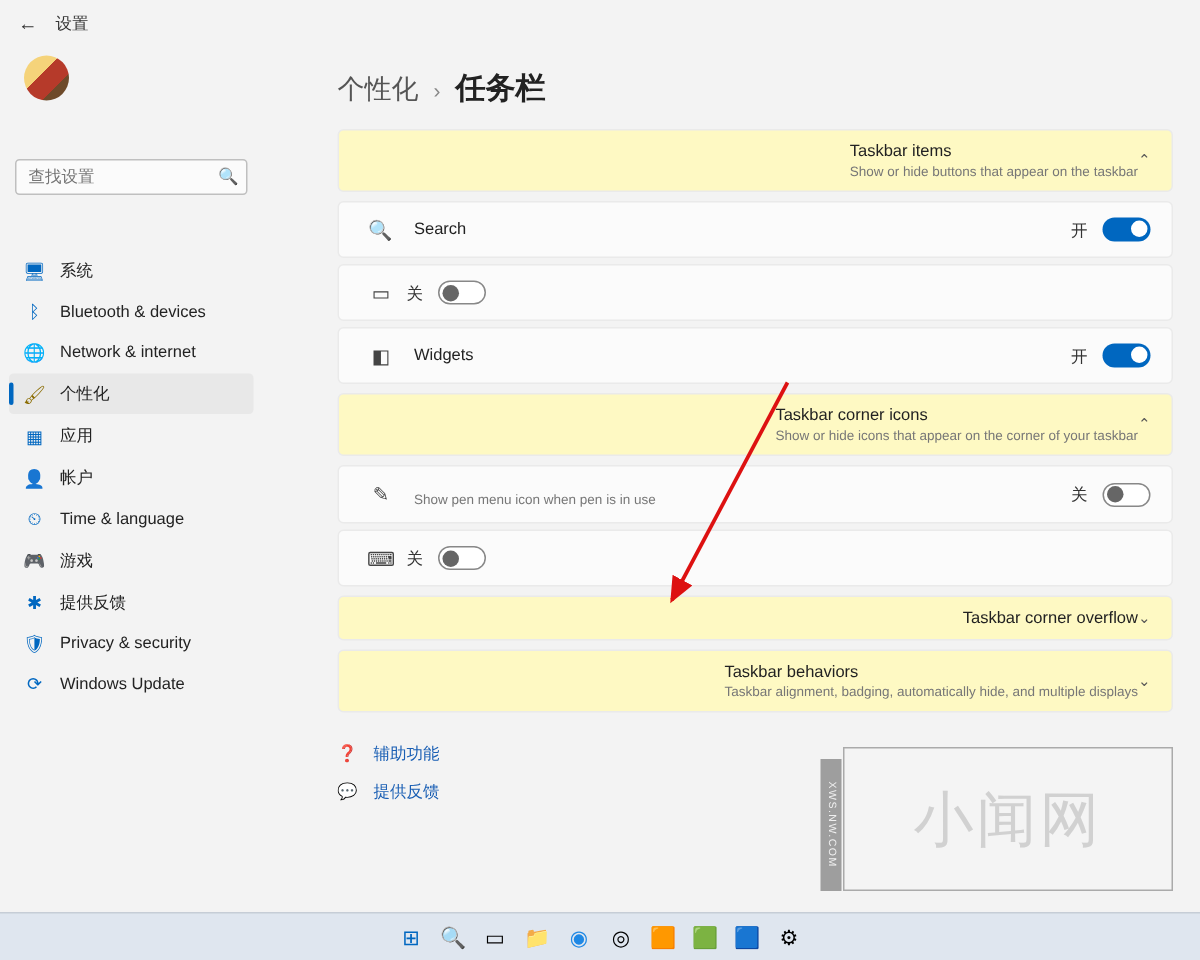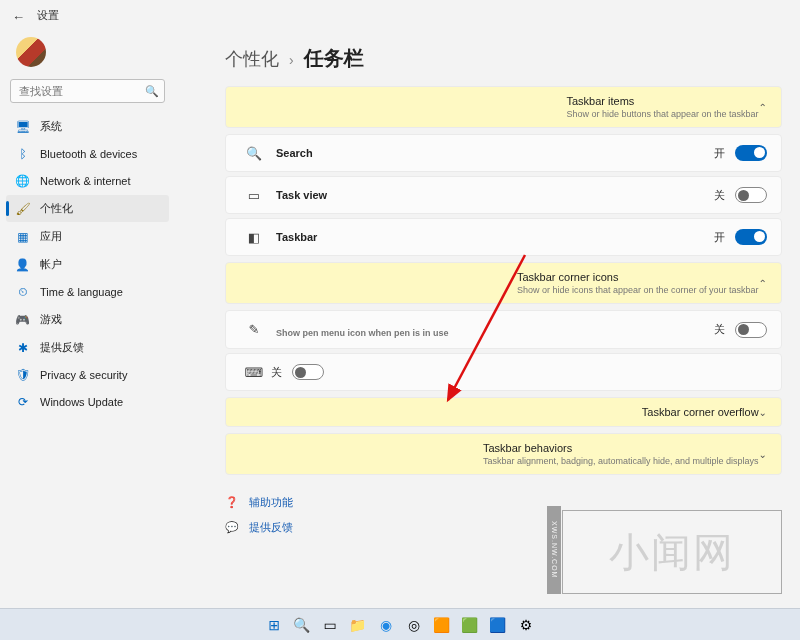--- a/index.html
+++ b/index.html
@@ -1,21 +1,21 @@
 <!DOCTYPE html>
 <html><head>
 <meta charset="utf-8">
 <style>
 * { margin: 0; padding: 0; box-sizing: border-box; font-family: "Segoe UI", "Microsoft YaHei", sans-serif; }
 body { background: #f3f3f3; width: 800px; height: 640px; overflow: hidden; position: relative; }
 .window { display: flex; flex-direction: column; height: 608px; background: #f3f3f3; }
 .header-row { display: flex; align-items: center; padding: 8px 12px; gap: 12px; font-size: 11px; color: #333; }
 .back-arrow { font-size: 13px; cursor: pointer; }
 .body-row { display: flex; flex: 1; overflow: hidden; }
-.sidebar { width: 175px; display: flex; flex-direction: column; padding: 0 6px; }
+.sidebar { width: 175px; display: flex; flex-direction: column; padding: 0 6px; gap: 27px; }
 .avatar-row { display: flex; align-items: center; padding: 6px 10px 12px 10px; gap: 8px; }
 .avatar { width: 30px; height: 30px; border-radius: 50%; background: linear-gradient(135deg,#f5d37a 40%,#b63a2a 40% 70%,#6e4a2a 70%); display:inline-block;}
 .search-wrap { position: relative; margin: 0 4px 10px 4px; }
 .search { width: 100%; padding: 5px 22px 5px 8px; font-size: 11px; border: 1px solid #bfbfbf; border-radius: 3px; background: #fbfbfb; }
 .search-icon { position: absolute; right: 6px; top: 50%; transform: translateY(-50%); font-size: 11px; color: #666; }
 .nav { display: flex; flex-direction: column; gap: 1px; }
 .nav-item { display: flex; align-items: center; gap: 10px; padding: 6px 10px; font-size: 11px; color: #222; border-radius: 3px; cursor: pointer; position: relative; }
 .nav-item.active { background: #e8e8e8; }
 .nav-item.active::before { content:""; position:absolute; left:0; top:6px; bottom:6px; width:3px; background:#0067c0; border-radius:2px;}
 .nav-icon { width: 14px; display: inline-flex; justify-content: center; color: #0067c0; font-size: 12px; }
@@ -24,35 +24,35 @@
 .crumb-parent { font-size: 18px; color: #555; }
 .crumb-sep { color: #888; font-size: 14px; }
 .crumb-current { font-size: 20px; font-weight: 600; color: #222; }
 .section { background: transparent; margin-bottom: 6px; }
 .section-head { background: #fef9c3; border: 1px solid #eaeaea; border-radius: 4px; padding: 8px 14px; display: flex; justify-content: flex-end; align-items: center; margin-bottom: 6px; }
 .section-title { font-size: 11px; color: #222; font-weight: 500; }
 .section-sub { font-size: 9px; color: #777; margin-top: 2px; }
 .chev { font-size: 10px; color: #555; }
 .row { background: #fbfbfb; border: 1px solid #eaeaea; border-radius: 4px; padding: 10px 14px; display: flex; align-items: center; margin: 4px 0; }
 .row-icon { width: 28px; display: flex; justify-content: center; color: #444; font-size: 13px; }
-.row-text { flex: 1; padding-left: 8px; font-weight: bold; }
+.row-text { flex: 1; padding-left: 8px; }
 .row-label { font-size: 11px; color: #222; }
 .row-sub { font-size: 9px; color: #777; margin-top: 7px; }
 .row-state { font-size: 11px; color: #333; margin-right: 10px; min-width: 14px; text-align: right; }
 .toggle { width: 32px; height: 16px; border-radius: 10px; position: relative; cursor: pointer; }
 .toggle.on { background: #0067c0; }
 .toggle.off { background: #fff; border: 1px solid #888; }
 .toggle .knob { position: absolute; top: 2px; width: 11px; height: 11px; border-radius: 50%; }
 .toggle.on .knob { right: 2px; background: #fff; }
 .toggle.off .knob { left: 2px; background: #666; top:1.5px; }
 .help-links { margin-top: 20px; display: flex; flex-direction: column; gap: 10px; }
 .help-link { display: flex; align-items: center; gap: 10px; font-size: 11px; color: #1a5fb4; cursor: pointer; }
 .help-link .hicon { color: #444; width: 14px; display:inline-flex; justify-content:center;}
 .arrow-overlay { position:absolute; pointer-events:none; }
-.watermark-box { position:absolute; right:18px; bottom:46px; width:220px; height:84px; border:1px solid #aaa; background:rgba(255,255,255,0.10); display:flex; align-items:center; justify-content:center;}
+.watermark-box { position:absolute; right:18px; bottom:46px; width:220px; height:96px; border:1px solid #aaa; background:rgba(255,255,255,0.10); display:flex; align-items:center; justify-content:center;}
 .watermark-text { font-size:40px; color:rgba(180,180,180,0.55); font-weight:500; letter-spacing:2px;}
 .wm-side { position:absolute; right:239px; bottom:46px; width:14px; height:88px; background:#9e9e9e; display:flex; align-items:center; justify-content:center;}
 .wm-side span { writing-mode:vertical-rl; font-size:7px; color:#f0f0f0; letter-spacing:1px;}
 .taskbar { position: absolute; bottom: 0; left: 0; right: 0; height: 32px; background: #dfe6ef; display: flex; align-items: center; justify-content: center; gap: 6px; border-top: 1px solid #c6cdd6; }
 .tb-icon { width: 22px; height: 22px; display: inline-flex; align-items: center; justify-content: center; font-size: 14px; cursor: pointer; border-radius:3px;}
 svg { display:block; }
 </style>
 </head>
 <body>
 
@@ -140,33 +140,29 @@
         <div class="row-label">Search</div>
 
       </div>
       <span class="row-state">开</span>
       <span class="toggle on">
                 <span class="knob"></span>
               </span>
             </div>
             <div class="row">
       <span class="row-icon">▭</span>
-      <div class="row-text">
-        <div class="row-label">Task view</div>
-
-      </div>
       <span class="row-state">关</span>
       <span class="toggle off">
                 <span class="knob"></span>
               </span>
             </div>
             <div class="row">
       <span class="row-icon">◧</span>
       <div class="row-text">
-        <div class="row-label">Taskbar</div>
+        <div class="row-label">Widgets</div>
 
       </div>
       <span class="row-state">开</span>
       <span class="toggle on">
                 <span class="knob"></span>
               </span>
             </div>
           </div>
       </div>
 

